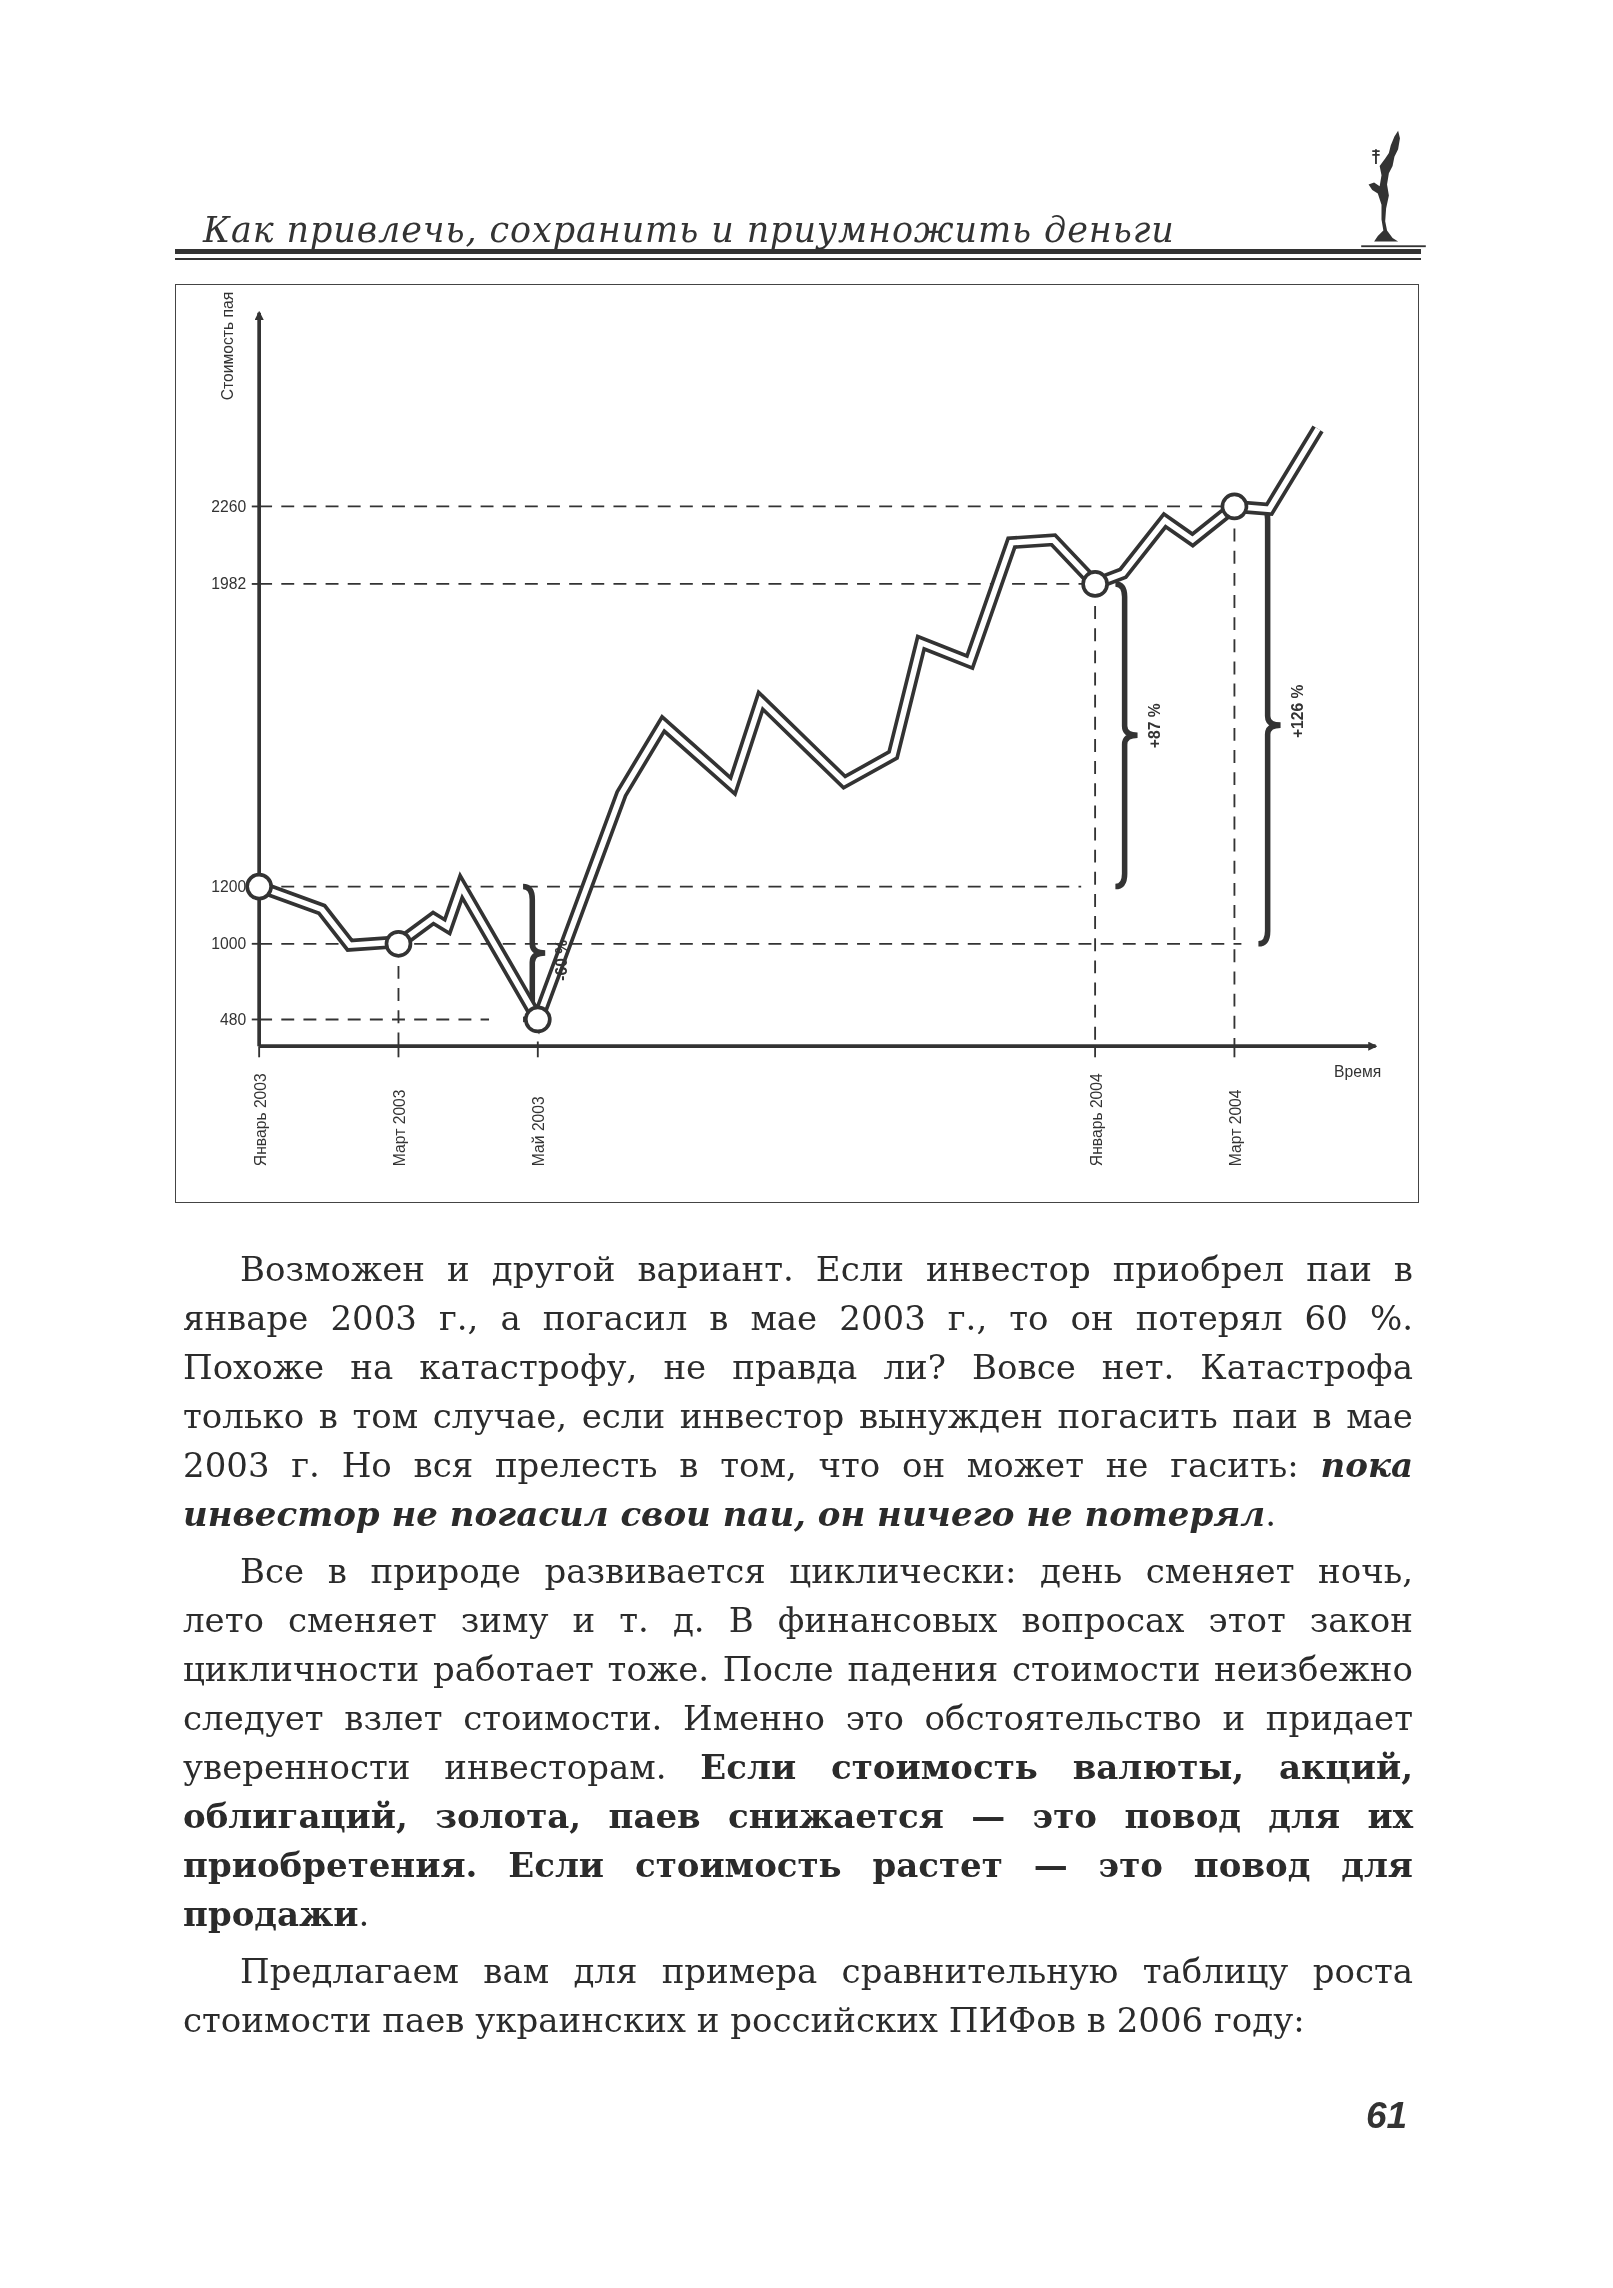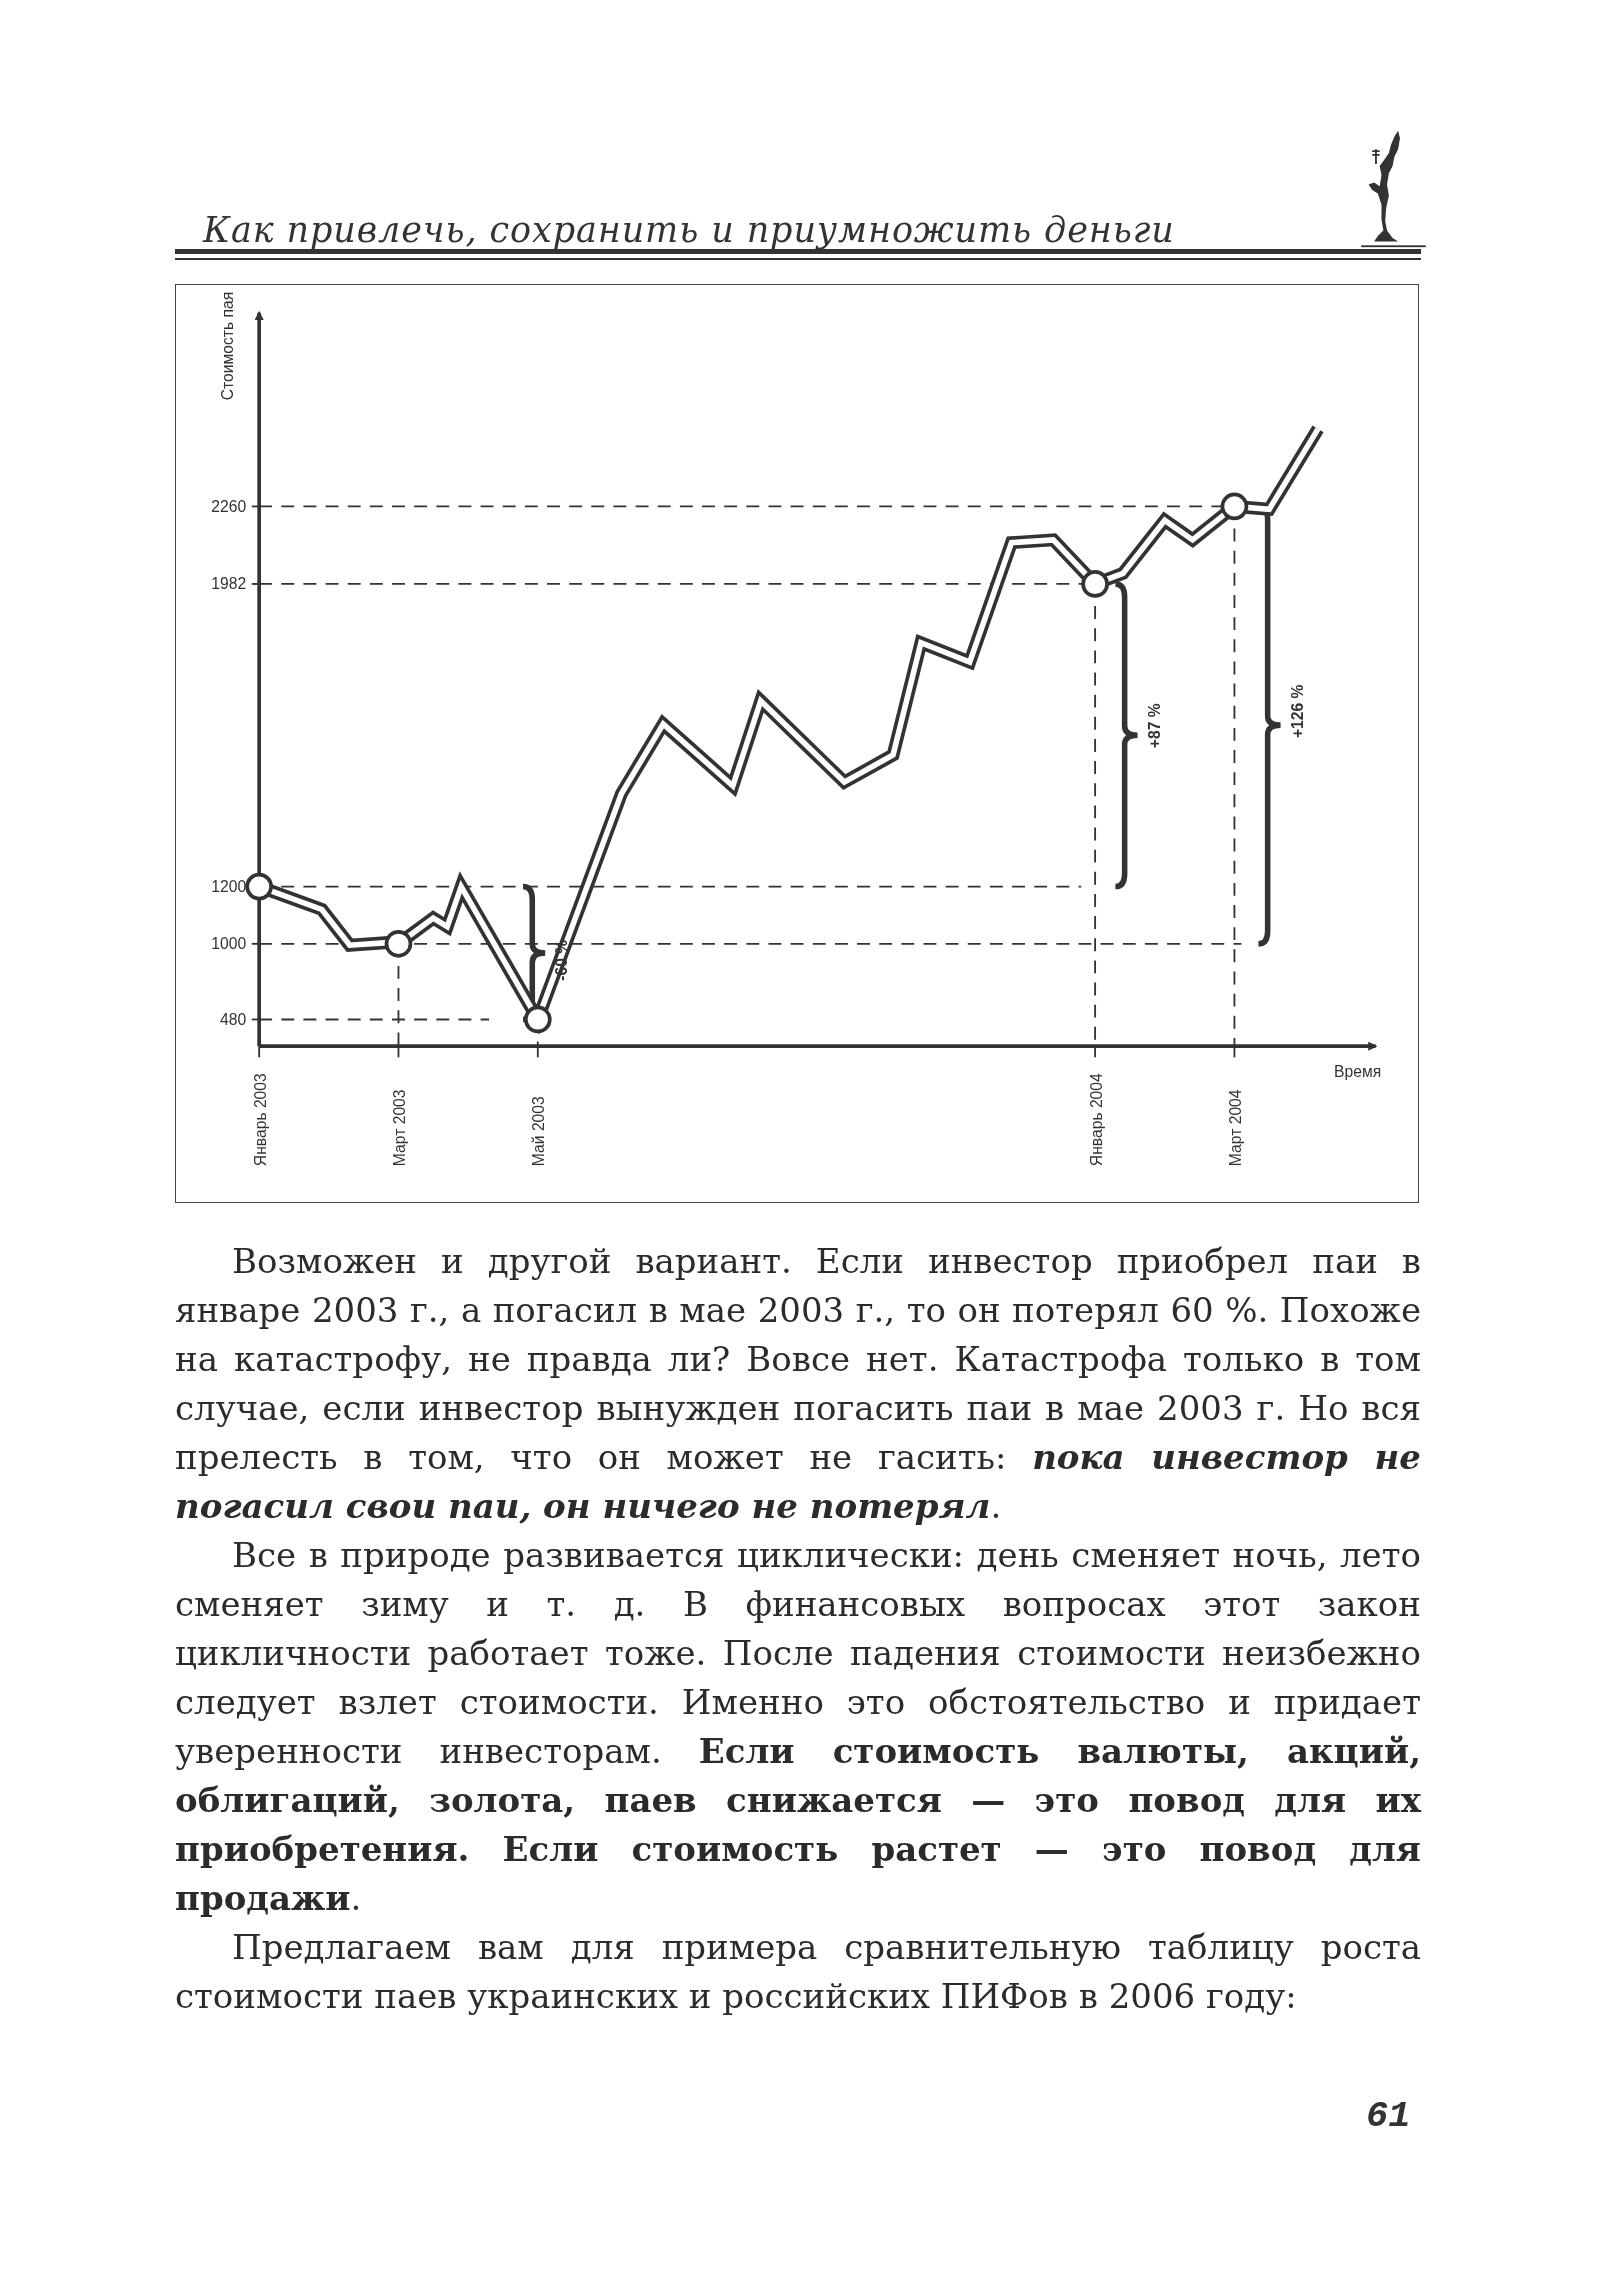--- a/index.html
+++ b/index.html
@@ -4,24 +4,24 @@
 <style>
   html,body{margin:0;padding:0;background:#fff;}
   body{width:1613px;height:2289px;position:relative;overflow:hidden;color:#2b2b2b;}
   .header-title{position:absolute;left:175px;top:210px;font-family:"DejaVu Serif",serif;font-style:italic;font-size:35px;letter-spacing:0.9px;color:#333;margin-left:28px;}
   .rule-thick{position:absolute;left:175px;top:249px;width:1246px;height:4.6px;background:#333;}
   .rule-thin{position:absolute;left:175px;top:258px;width:1246px;height:1.8px;background:#333;}
   .mercury{position:absolute;left:1361px;top:129px;width:65px;height:120px;}
   .chart-frame{position:absolute;left:175px;top:284px;width:1244px;height:919px;border:1.8px solid #444;box-sizing:border-box;}
   #chart{position:absolute;left:0;top:0;}
   .body-text{position:absolute;left:175px;width:1246px;font-family:"DejaVu Serif",serif;font-size:34px;line-height:49px;text-align:justify;color:#2b2b2b;}
-  .para{margin:0;text-indent:57px;}
+  .para{margin:8px;text-indent:57px;}
   .bi{font-weight:bold;font-style:italic;}
   .b{font-weight:bold;}
-  .page-number{position:absolute;left:1366px;top:2095px;font-family:Liberation Mono, monospace;font-style:italic;font-weight:bold;font-size:37px;color:#333;}
+  .page-number{position:absolute;left:1366px;top:2095px;font-family:Liberation Sans, sans-serif;font-style:italic;font-weight:bold;font-size:37px;color:#333;}
 </style>
 </head>
 <body>
 
 <div class="header-title">Как привлечь, сохранить и приумножить деньги</div>
 <svg class="mercury" viewBox="0 0 70 130">
   <path d="M36 8 L40 2 L42 10 L40 22 L36 30 L34 40 L30 48 L28 60 L30 72 L27 86 L26 100 L28 110 L34 118 L40 122 L14 122 L18 116 L24 110 L22 98 L22 82 L18 70 L12 66 L8 60 L14 58 L20 62 L22 50 L20 40 L26 32 L30 26 L32 18 Z" fill="#333"></path>
   <path d="M16 38 L16 22 M12 24 L20 24 M12 28 L20 28" stroke="#333" stroke-width="2" fill="none"></path>
   <rect x="0" y="126" width="70" height="2" fill="#333"></rect>
 </svg>

